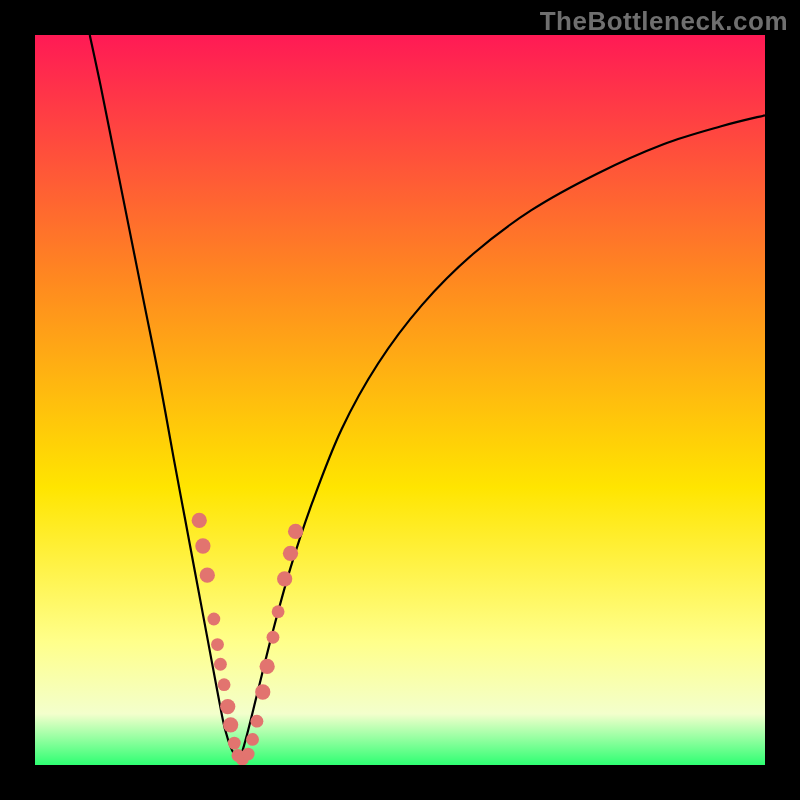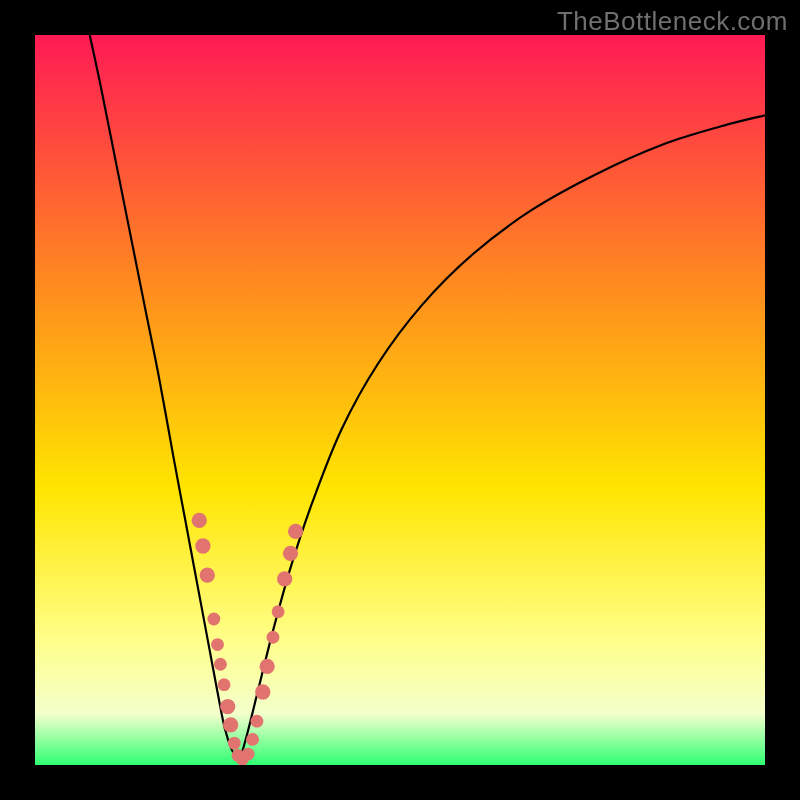--- a/index.html
+++ b/index.html
@@ -33,21 +33,21 @@
     top: 0;
     width: 100%;
     height: 100%;
   }
   .watermark {
     position: absolute;
     top: 6px;
     right: 12px;
     color: #6f6f6f;
     font-size: 26px;
-    font-weight: 400;
+    font-weight: 700;
     letter-spacing: 0.5px;
   }
   svg.curves {
     position: absolute;
     left: 0;
     top: 0;
     width: 100%;
     height: 100%;
   }
 </style>

